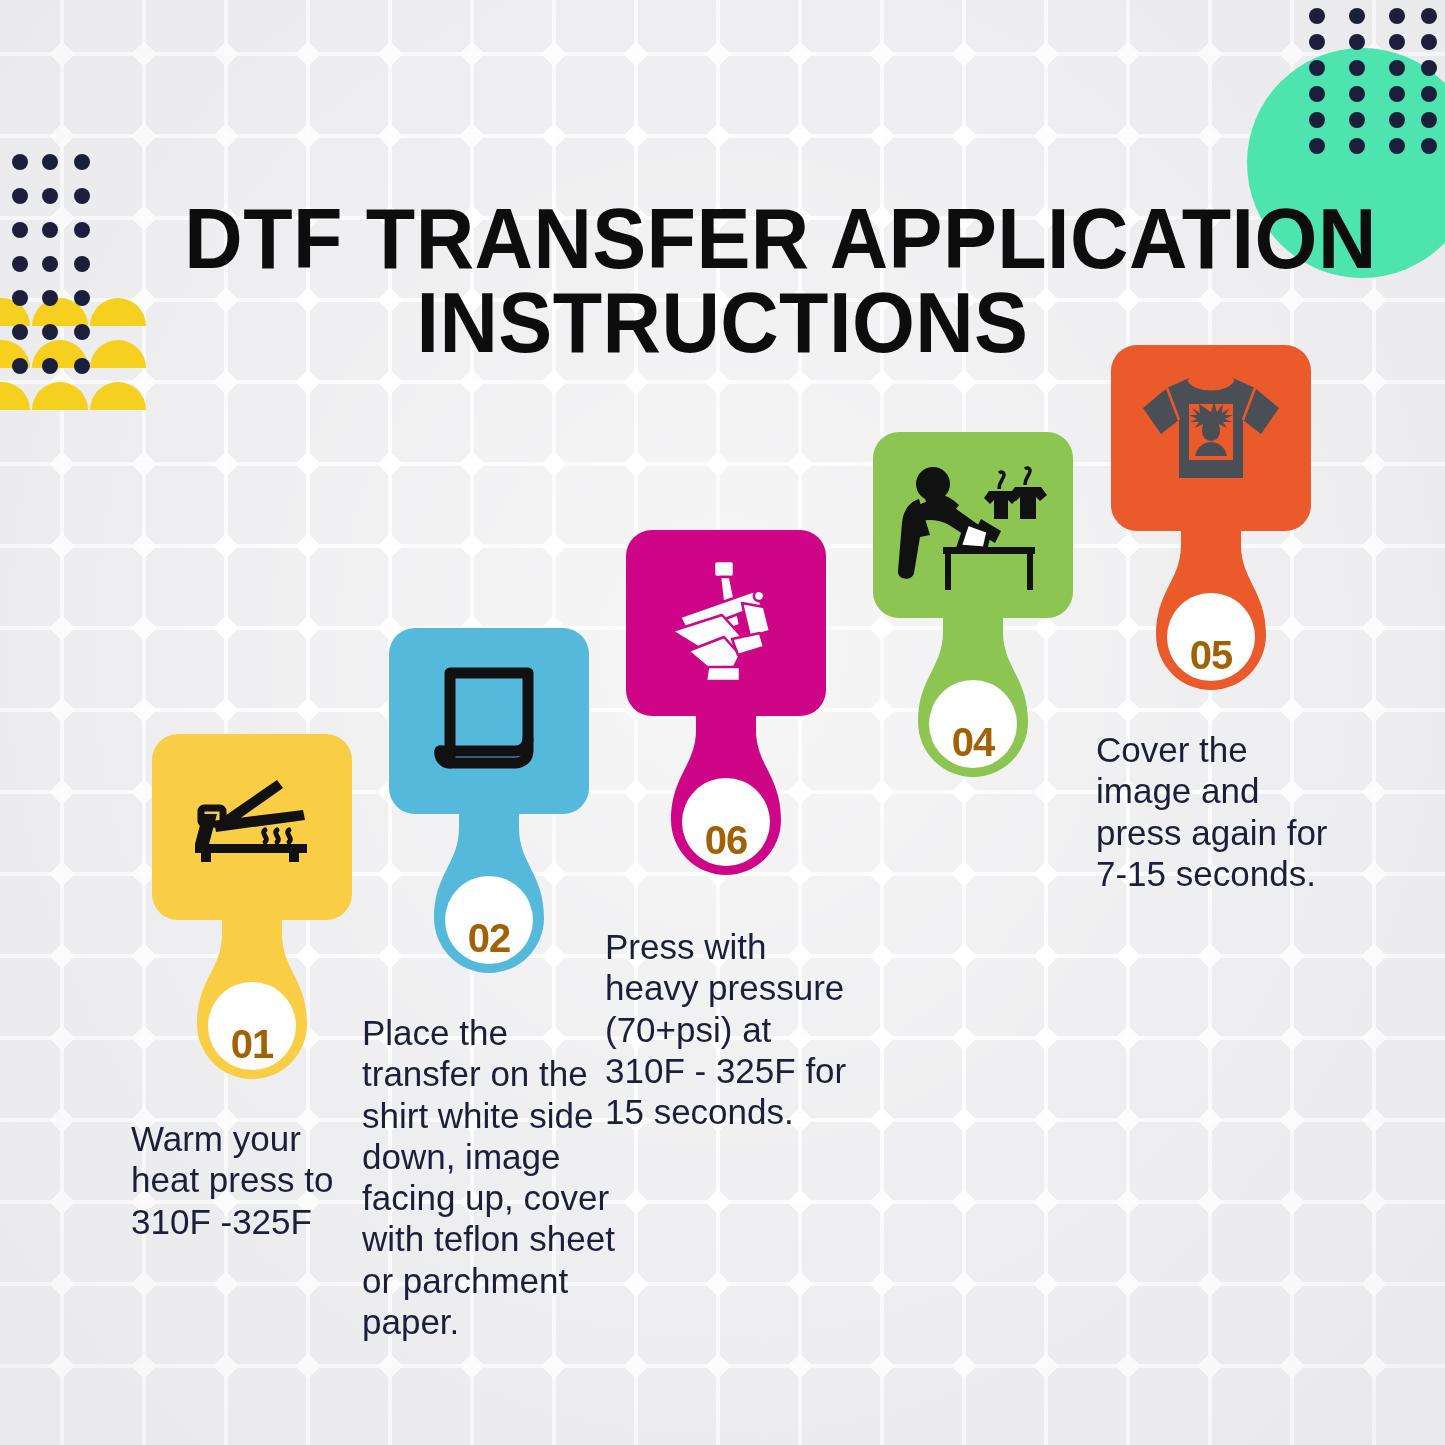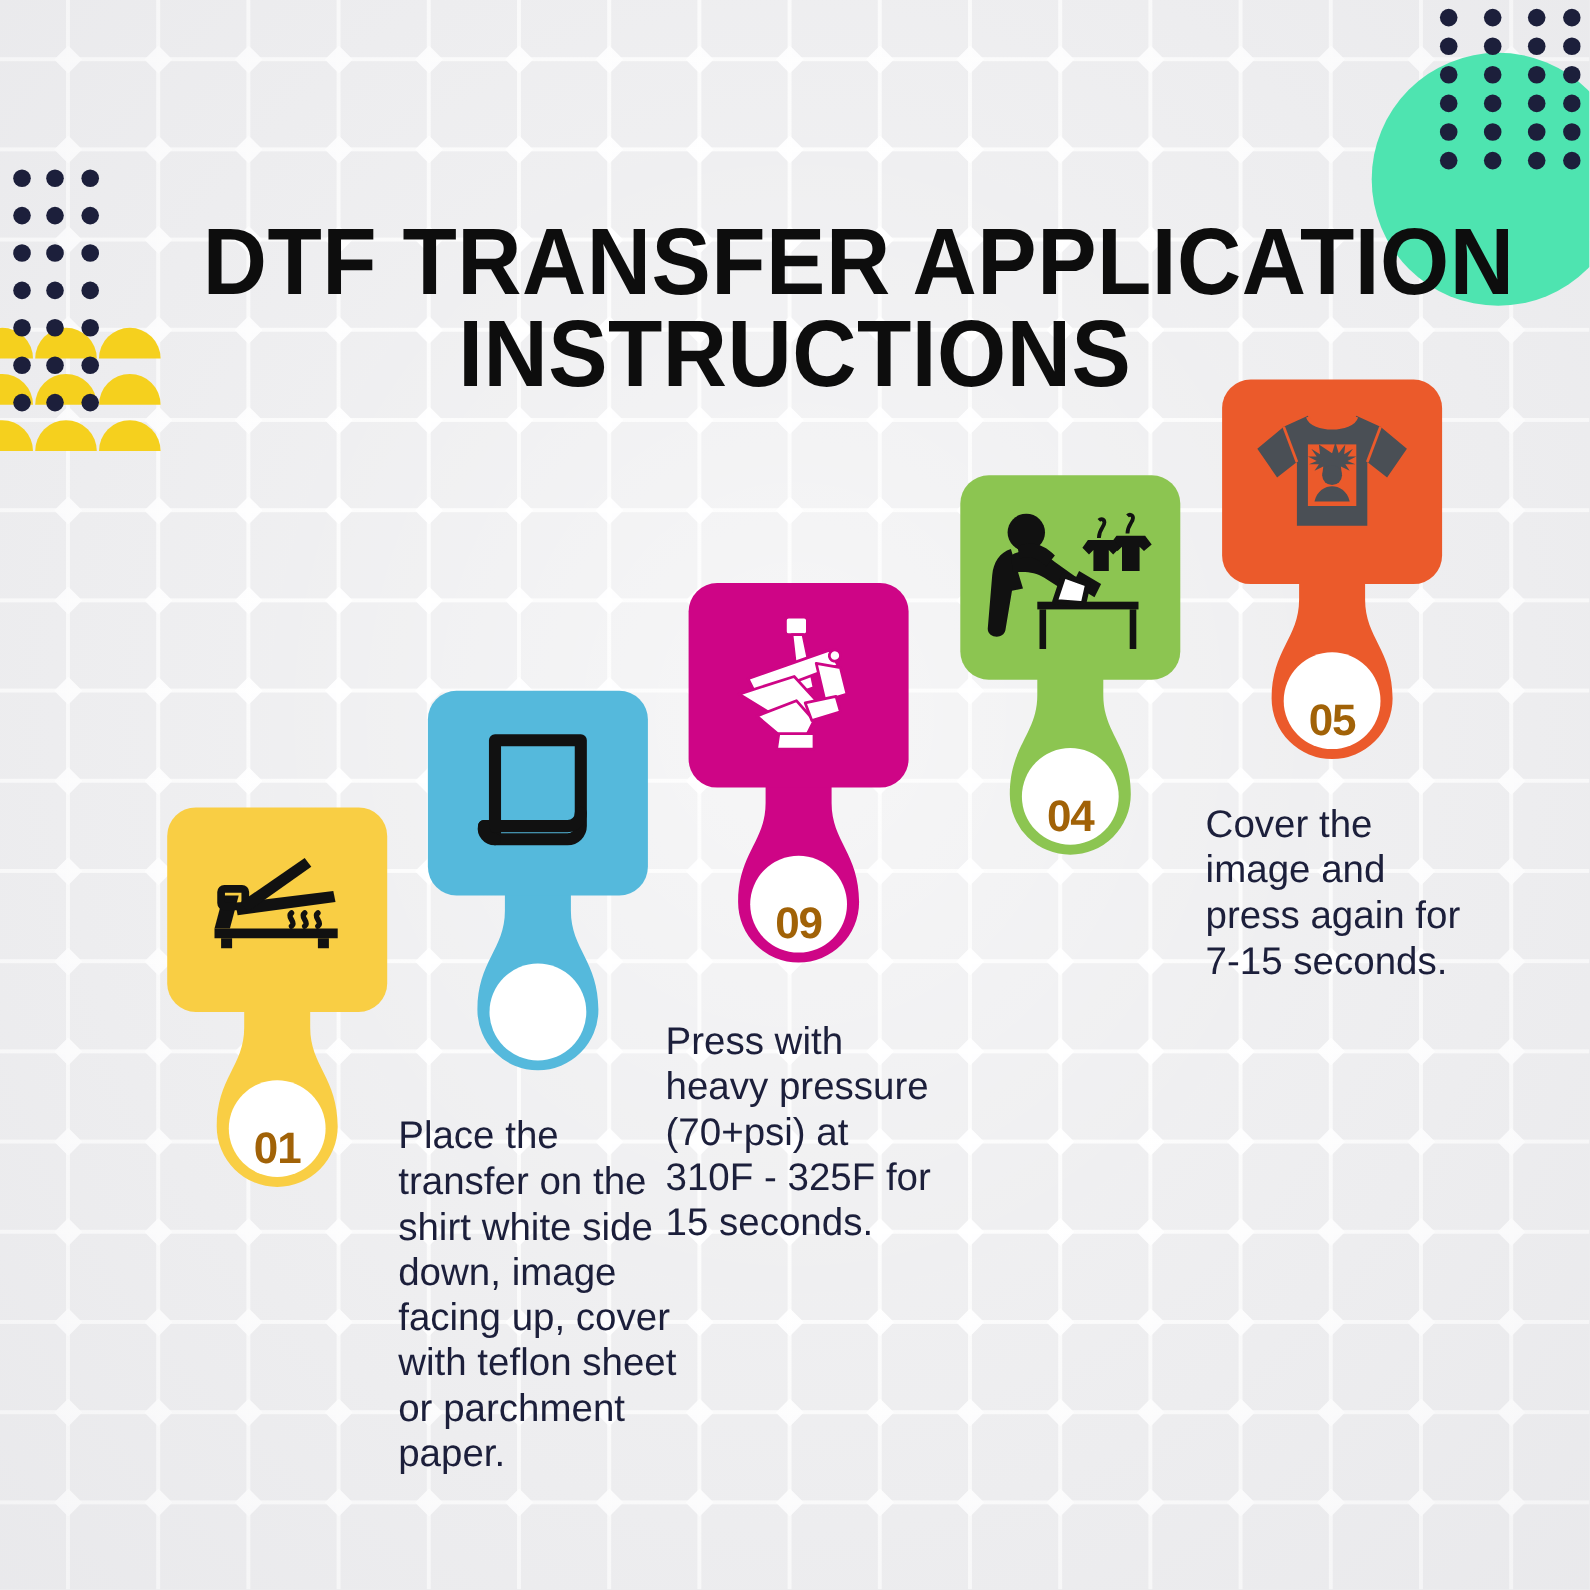--- a/index.html
+++ b/index.html
@@ -555,37 +555,39 @@
         </g>
       </svg>
     </div>
     <div class="connector">
       <svg width="250" height="196" viewBox="0 0 250 196" aria-hidden="true">
         <path d="M95 0 L95 20 C95 55 70 66 70 110 a55 55 0 0 0 110 0 C180 66 155 55 155 20 L155 0 Z" fill="#f9ce44"></path>
         <circle cx="125" cy="112" r="44" fill="#ffffff"></circle>
       </svg>
       <div class="badge-num">01</div>
     </div>
+    <div class="step-text">Warm your heat press to 310F -325F</div>
   </div>
 
   <div class="step" id="step-2">
     <div class="card" style="background:#55b9dc;">
       <svg width="122" height="116" viewBox="0 0 122 116" aria-hidden="true">
         <g fill="none" stroke="#111" stroke-width="11" stroke-linejoin="round" stroke-linecap="round">
           <path d="M22 10 h78 v78 a12 12 0 0 1 -12 12 h-66 z"></path>
           <path d="M12 88 h76 a12 12 0 0 0 12 -12"></path>
           <path d="M12 88 a10 10 0 0 0 10 12"></path>
         </g>
       </svg>
     </div>
     <div class="connector">
       <svg width="250" height="196" viewBox="0 0 250 196" aria-hidden="true">
         <path d="M95 0 L95 20 C95 55 70 66 70 110 a55 55 0 0 0 110 0 C180 66 155 55 155 20 L155 0 Z" fill="#55b9dc"></path>
         <circle cx="125" cy="112" r="44" fill="#ffffff"></circle>
       </svg>
+      <div class="badge-num">02</div>
     </div>
     <div class="step-text">Place the transfer on the shirt white side down, image facing up, cover with teflon sheet or parchment paper.</div>
   </div>
 
   <div class="step" id="step-3">
     <div class="card" style="background:#ce0586;">
       <svg width="136" height="136" viewBox="0 0 136 136" aria-hidden="true">
         <g fill="#ffffff" stroke="#ce0586" stroke-width="2.5" stroke-linejoin="round">
           <rect x="56" y="6" width="20" height="16" rx="3"></rect>
           <path d="M62 22 h10 l10 48 -14 5 z"></path>
@@ -597,21 +599,21 @@
           <path d="M50 112 h32 v14 h-34 z"></path>
           <path d="M74 84 l28 -6 4 14 -26 8 z"></path>
         </g>
       </svg>
     </div>
     <div class="connector">
       <svg width="250" height="196" viewBox="0 0 250 196" aria-hidden="true">
         <path d="M95 0 L95 20 C95 55 70 66 70 110 a55 55 0 0 0 110 0 C180 66 155 55 155 20 L155 0 Z" fill="#ce0586"></path>
         <circle cx="125" cy="112" r="44" fill="#ffffff"></circle>
       </svg>
-      <div class="badge-num">09</div>
+      <div class="badge-num">06</div>
     </div>
     <div class="step-text">Press with heavy pressure (70+psi) at 310F - 325F for 15 seconds.</div>
   </div>
 
   <div class="step" id="step-4">
     <div class="card" style="background:#8cc551;">
       <svg width="156" height="132" viewBox="0 0 156 132" aria-hidden="true">
         <g fill="#111">
           <circle cx="38" cy="25" r="17"></circle>
           <path d="M24 40 c-10 3 -16 12 -17 24 l-4 48 c-1 9 14 11 16 2 l6 -36 l10 -2 z"></path>

